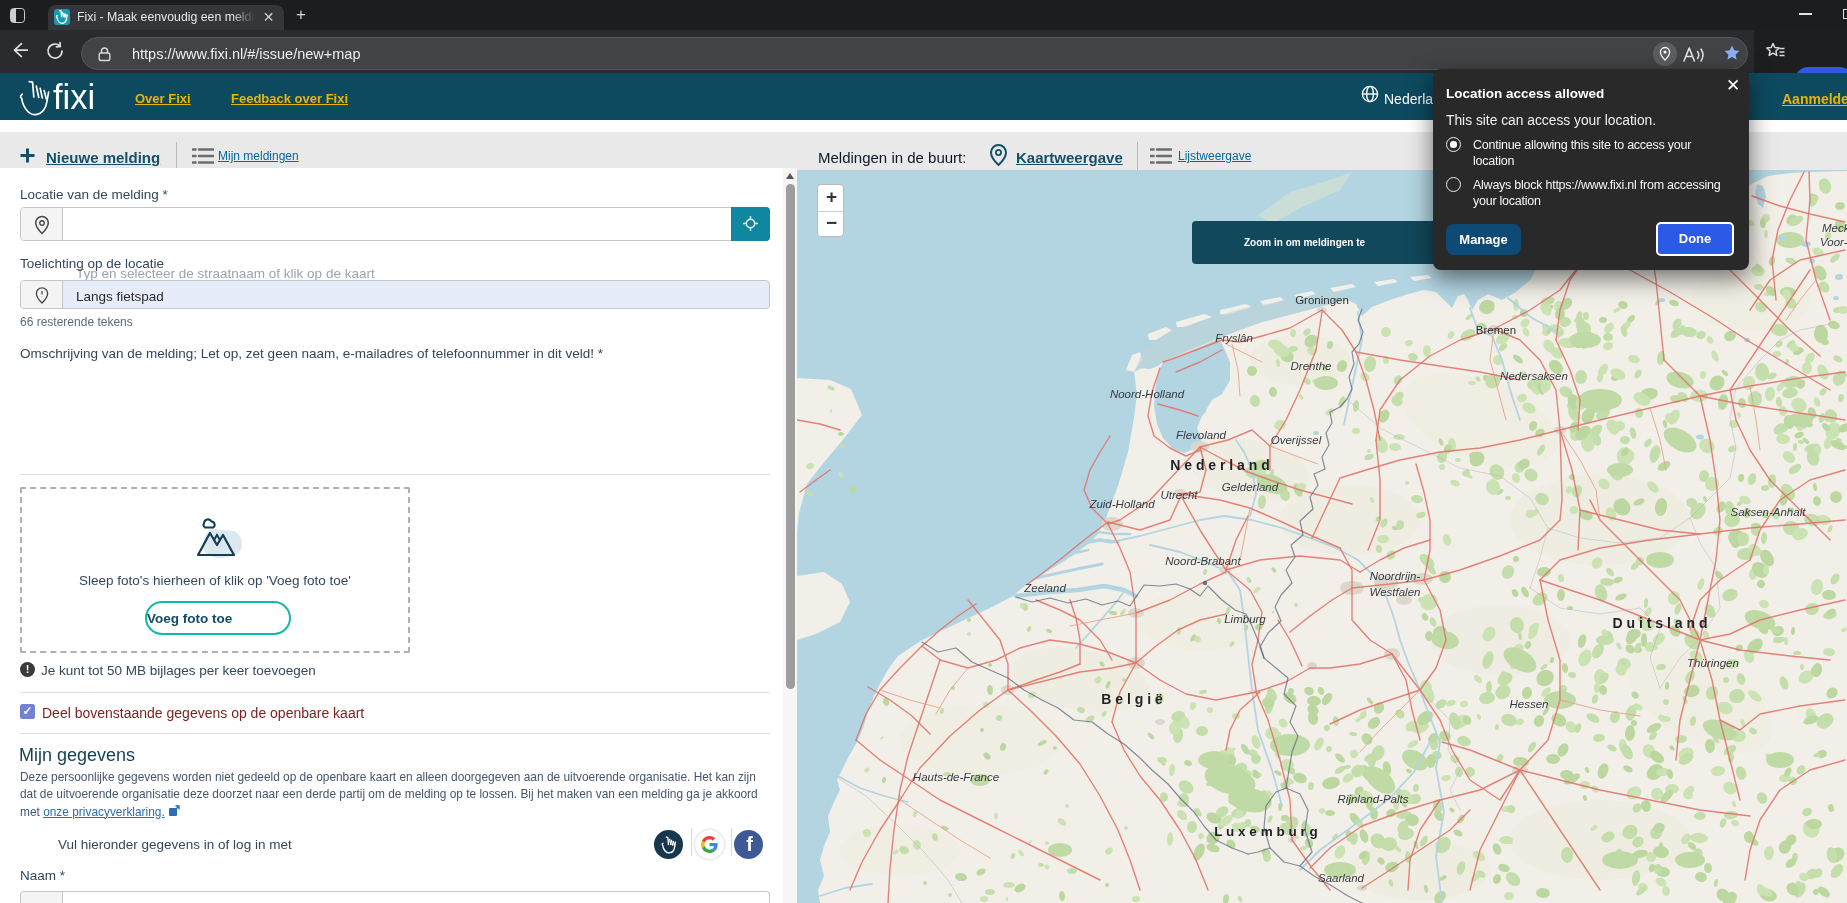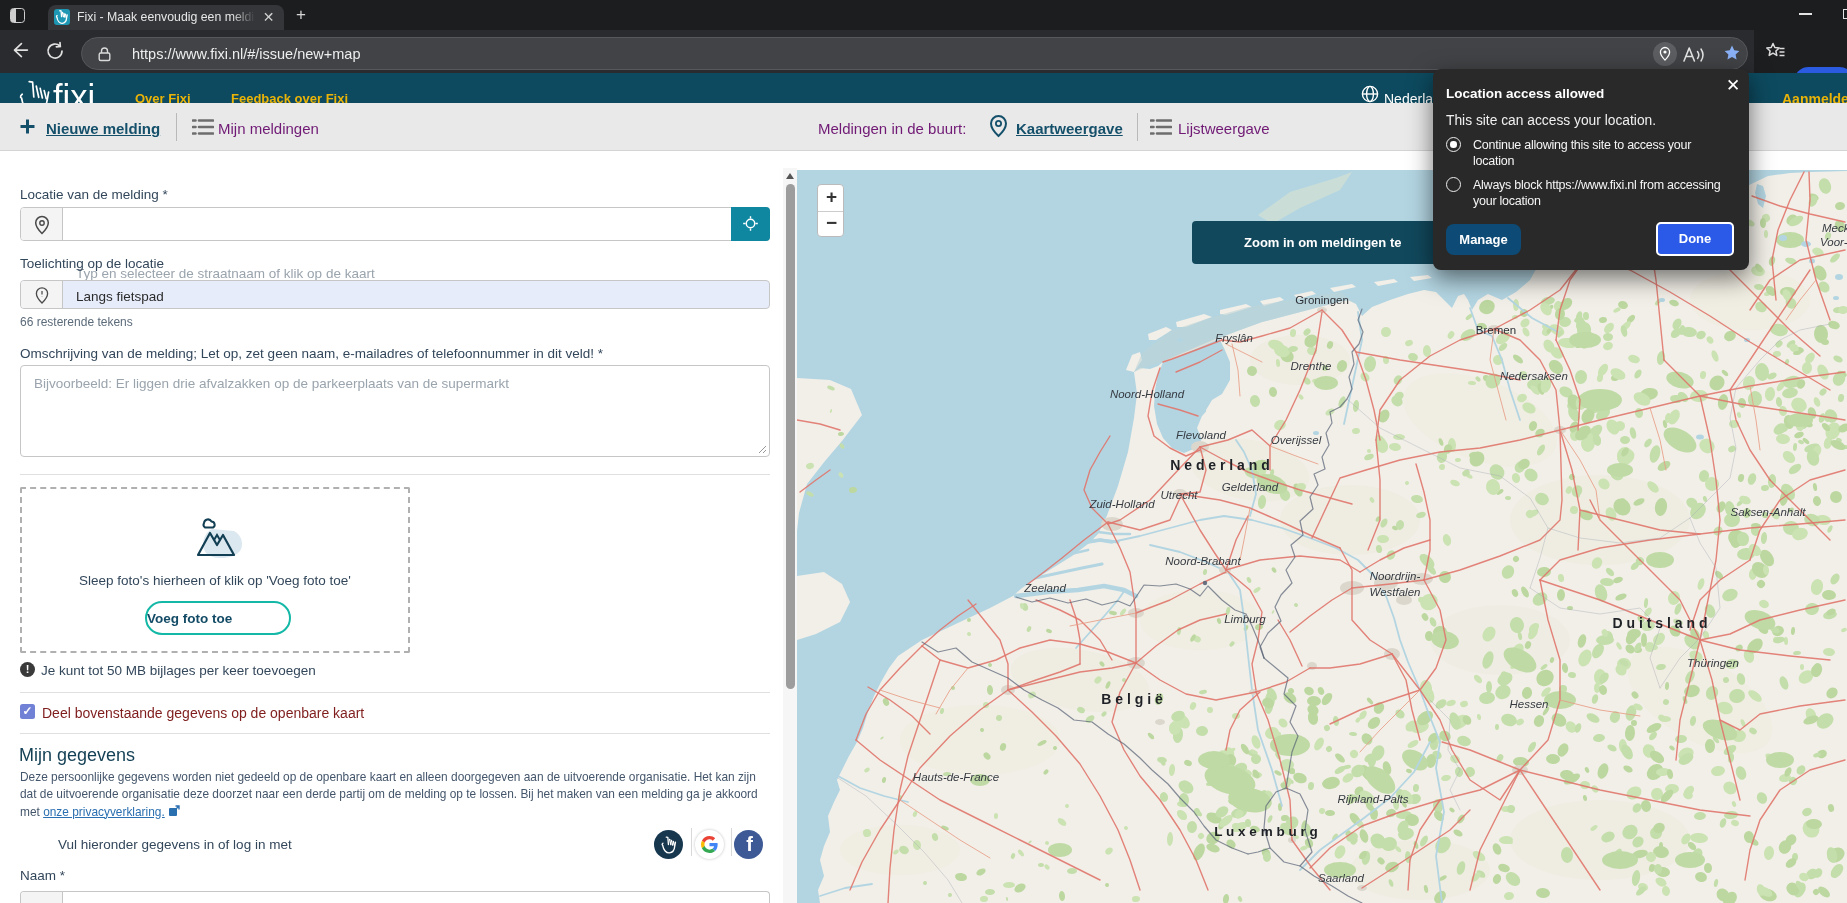--- a/index.html
+++ b/index.html
@@ -20,23 +20,23 @@
 
 #toolbar { position:absolute; left:0; top:30px; width:1754px; height:43px; background:#2a2b2e; }
 #urlbar { position:absolute; left:81px; top:7px; width:1667px; height:33px; background:#414346; border:1px solid #55585c; border-radius:17px; }
 #urltext { position:absolute; left:50px; top:8px; font-size:14.5px; color:#eeeeee; }
 .tbico { position:absolute; top:10px; color:#e0e0e0; }
 
 #sitehead { position:absolute; left:0; top:73px; width:1847px; height:47px; background:#0d4a5f; }
 .hlink { position:absolute; top:18px; color:#eab308; font-weight:bold; font-size:13px; text-decoration:underline; }
 #hdr-right { position:absolute; top:18px; left:1384px; color:#fff; font-size:14px; }
 
-#subhead { position:absolute; left:0; top:103px; width:1847px; height:48px; background:#e9e9e9; border-bottom:1px solid #d4d4d4;}
+#subhead { position:absolute; left:0; top:132px; width:1847px; height:48px; background:#e9e9e9; border-bottom:1px solid #d4d4d4;}
 .sh-teal { color:#15506b; font-weight:bold; font-size:15px; text-decoration:underline; }
-.sh-gray { color:#701a75; font-size:15px; }
+.sh-gray { color:#0369a1; font-size:12px; text-decoration:underline; }
 
 #form { position:absolute; left:0; top:168px; width:783px; height:735px; background:#fff; }
 .flabel { position:absolute; color:#33475b; font-size:13.5px; }
 .finput { position:absolute; left:20px; width:750px; background:#fff; border:1px solid #c6c6c6; border-radius:4px; }
 .iconbox { position:absolute; left:0; top:0; bottom:0; width:42px; background:#f4f4f4; border-right:1px solid #c6c6c6; border-radius:3px 0 0 3px; }
 .ph { color:#9aa4ad; font-size:13.5px; }
 #geobtn { position:absolute; right:-1px; top:-1px; width:39px; height:34px; background:#0f87a1; border-radius:0 4px 4px 0; }
 .hr { position:absolute; left:20px; width:750px; height:1px; background:#e0e0e0; }
 #dashbox { position:absolute; left:20px; top:319px; width:390px; height:166px; border:2px dashed #b0b0b0; border-radius:2px; }
 #fotobtn { position:absolute; left:123px; top:112px; width:146px; height:34px; border:2px solid #14b8a6; border-radius:18px; color:#134b66; font-weight:bold; font-size:13.5px; text-align:left; line-height:31px; }
@@ -50,21 +50,21 @@
 #sthumb { position:absolute; left:2.5px; top:16px; width:9px; height:505px; background:#9d9d9d; border-radius:4.5px; }
 
 #mappane { position:absolute; left:797px; top:170px; width:1050px; height:733px; background:#b3d5e2; }
 #mappane svg text { font-family:"Liberation Sans", sans-serif; }
 text.st { font-size:11.5px; font-style:italic; fill:#363b41; text-anchor:middle; }
 text.ct { font-size:11.5px; fill:#2c3036; text-anchor:middle; }
 text.co { font-size:14px; font-weight:bold; fill:#1e2126; text-anchor:middle; }
 text.co2 { font-size:13.5px; font-weight:bold; fill:#1e2126; text-anchor:middle; }
 #zoomctl { position:absolute; left:20px; top:14px; width:27px; height:53px; background:#fff; border:1px solid #bbb; border-radius:4px; }
 #zoomctl .zline { position:absolute; left:0; right:0; top:26px; height:1px; background:#ccc; }
-#zbanner { position:absolute; left:395px; top:51px; width:263px; height:43px; background:#11485c; border-radius:4px; color:#fff; font-weight:bold; font-size:13px; line-height:43px; padding-left:52px; white-space:nowrap; overflow:hidden; }
+#zbanner { position:absolute; left:395px; top:51px; width:263px; height:43px; background:#11485c; border-radius:4px; color:#fff; font-weight:bold; font-size:10px; line-height:43px; padding-left:52px; white-space:nowrap; overflow:hidden; }
 
 #popup { position:absolute; left:1433px; top:69px; width:316px; height:201px; background:#292929; border-radius:8px; box-shadow:0 8px 24px rgba(0,0,0,0.55); color:#fff; }
 #popup .title { position:absolute; left:13px; top:17px; font-size:13.5px; font-weight:bold; }
 #popup .body { position:absolute; left:13px; top:44px; font-size:13.8px; color:#f0f0f0; }
 .radio { position:absolute; left:13px; width:15px; height:15px; border:1.5px solid #ededed; border-radius:50%; }
 .radio.sel::after { content:''; position:absolute; left:3px; top:3px; width:6.5px; height:6.5px; background:#fff; border-radius:50%; }
 .radtext { position:absolute; left:40px; width:280px; font-size:12.5px; letter-spacing:-0.25px; line-height:16.2px; color:#f5f5f5;}
 #manage { position:absolute; left:13px; top:155px; width:75px; height:31px; background:#0d4a75; border-radius:8px; color:#fff; font-weight:bold; font-size:13px; text-align:center; line-height:31px; }
 #done { position:absolute; left:223px; top:153px; width:78px; height:34px; background:#2b59e8; border:2px solid #fff; border-radius:5px; color:#fff; font-weight:bold; font-size:13px; text-align:center; line-height:29px; }
 #popx { position:absolute; left:1721px; top:74px; width:24px; height:24px; color:#fff; font-size:17px; text-align:center; line-height:24px; font-weight:300;}
@@ -155,21 +155,21 @@
     <svg class="abs" style="left:20px;top:16px" width="15" height="15" viewBox="0 0 15 15">
         <path d="M7.5 0.5 V14.5 M0.5 7.5 H14.5" stroke="#15506b" stroke-width="3"></path>
       </svg>
     <span class="sh-teal abs" style="left:46px;top:17px;">Nieuwe melding</span>
     <div class="abs" style="left:176px;top:10px;width:1px;height:28px;background:#b9b9b9"></div>
     <svg class="abs" style="left:192px;top:15px" width="22" height="18" viewBox="0 0 22 18">
         <path d="M1 2.5 h2.5 M1 9 h2.5 M1 15.5 h2.5 M7 2.5 h14 M7 9 h14 M7 15.5 h14" stroke="#6d6d6d" stroke-width="2.6" stroke-linecap="round"></path>
       </svg>
     <span class="sh-gray abs" style="left:218px;top:17px;">Mijn meldingen</span>
 
-    <span class="abs" style="left:818px;top:17px;color:#701a75;font-size:15px;">Meldingen in de buurt:</span>
+    <span class="abs" style="left:818px;top:17px;color:#0f172a;font-size:15px;">Meldingen in de buurt:</span>
     <svg class="abs" style="left:988px;top:11px" width="21" height="24" viewBox="0 0 21 24">
         <path d="M10.5 2 a7.5 7.5 0 0 1 7.5 7.5 c0 5.5-7.5 12.5-7.5 12.5 s-7.5-7-7.5-12.5 A7.5 7.5 0 0 1 10.5 2 Z" stroke="#15506b" stroke-width="2" fill="none"></path>
         <circle cx="10.5" cy="9.5" r="2.6" stroke="#15506b" stroke-width="1.8" fill="none"></circle>
       </svg>
     <span class="sh-teal abs" style="left:1016px;top:17px;">Kaartweergave</span>
     <div class="abs" style="left:1137px;top:10px;width:1px;height:28px;background:#b9b9b9"></div>
     <svg class="abs" style="left:1150px;top:15px" width="22" height="18" viewBox="0 0 22 18">
         <path d="M1 2.5 h2.5 M1 9 h2.5 M1 15.5 h2.5 M7 2.5 h14 M7 9 h14 M7 15.5 h14" stroke="#6d6d6d" stroke-width="2.6" stroke-linecap="round"></path>
       </svg>
     <span class="sh-gray abs" style="left:1178px;top:17px;">Lijstweergave</span>
@@ -198,26 +198,20 @@
         <svg class="abs" style="left:13px;top:5px" width="16" height="19" viewBox="0 0 18 20">
             <path d="M9 1.5 a6.3 6.3 0 0 1 6.3 6.3 c0 4.6-6.3 10.7-6.3 10.7 s-6.3-6.1-6.3-10.7 A6.3 6.3 0 0 1 9 1.5 Z" stroke="#4a4a4a" stroke-width="1.5" fill="none"></path>
             <path d="M9 5 v4 M9 10.8 v0.4" stroke="#4a4a4a" stroke-width="1.4"></path>
           </svg>
       </div>
       <div class="abs" style="left:55px;top:8px;color:#2b2b2b;font-size:13.5px;">Langs fietspad</div>
     </div>
     <div class="abs" style="left:20px;top:147px;color:#5c6b7a;font-size:12px;">66 resterende tekens</div>
 
     <div class="flabel" style="left:20px;top:178px;">Omschrijving van de melding; Let op, zet geen naam, e-mailadres of telefoonnummer in dit veld! *</div>
-    <div class="finput" style="top:197px;height:92px;">
-      <div class="ph abs" style="left:13px;top:10px;">Bijvoorbeeld: Er liggen drie afvalzakken op de parkeerplaats van de supermarkt</div>
-      <svg class="abs" style="right:2px;bottom:2px" width="9" height="9" viewBox="0 0 9 9">
-          <path d="M8 1 L1 8 M8 5 L5 8" stroke="#999" stroke-width="1"></path>
-        </svg>
-    </div>
 
     <div class="hr" style="top:306px;"></div>
 
     <div id="dashbox">
       <svg class="abs" style="left:168px;top:22px" width="56" height="50" viewBox="0 0 56 50">
         <path d="M22 18 C14 22 10 34 16 42 C24 50 44 48 50 40 C54 34 52 24 44 20" fill="#dce8f0"></path>
         <path d="M8 44 L20 22 L27 34 L33 24 L44 44 Z" stroke="#123f54" stroke-width="2.2" fill="none" stroke-linejoin="round"></path>
         <path d="M24 29 l3-5 l3 5" stroke="#123f54" stroke-width="2" fill="none"></path>
         <path d="M14 12 a4 4 0 0 1 7.5 -1.5 a3.2 3.2 0 0 1 1.5 6 h-8 a3.5 3.5 0 0 1 -1 -4.5 Z" stroke="#123f54" stroke-width="2" fill="none" stroke-linejoin="round"></path>
       </svg>

